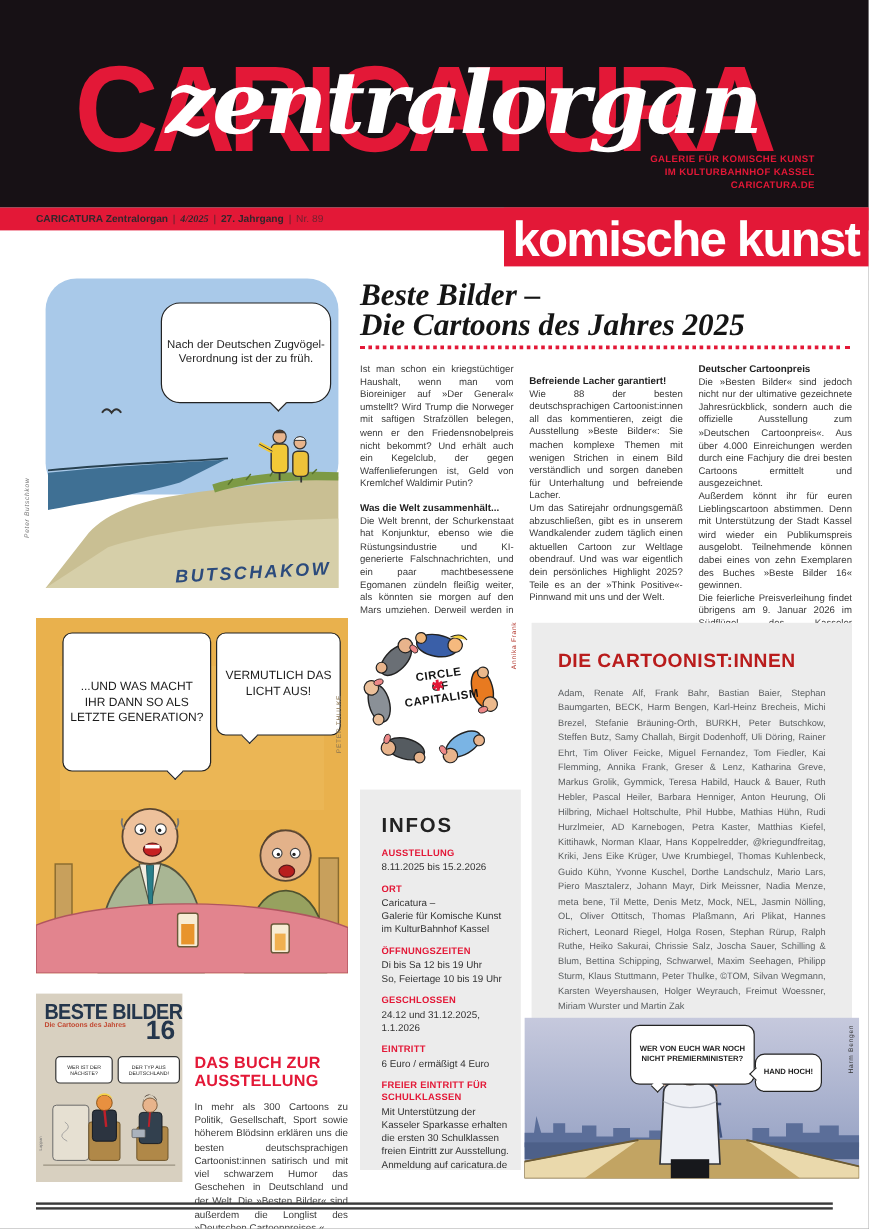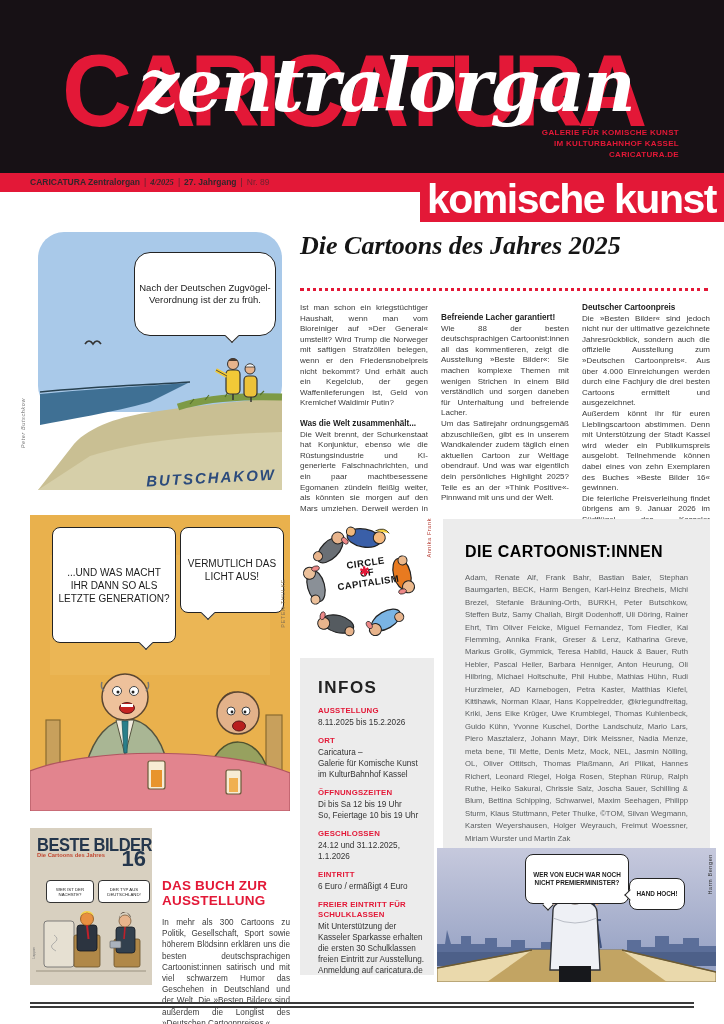--- a/index.html
+++ b/index.html
@@ -41,21 +41,21 @@
   .tail{position:absolute;width:9px;height:9px;background:#fff;
         border-right:1.5px solid #232323;border-bottom:1.5px solid #232323;
         transform:rotate(45deg);}
   .vcredit{position:absolute;writing-mode:vertical-rl;transform:rotate(180deg);
            font-size:5.5px;letter-spacing:.6px;color:#777;}
   .sig{position:absolute;font-weight:bold;font-style:italic;color:#2c4b7c;
        font-size:15px;letter-spacing:2px;transform:rotate(-3deg);}
   
   .cartoonists{position:absolute;left:443px;top:519px;width:267px;min-height:300px;
                background:#ececec;box-sizing:border-box;padding:24px 22px 14px 22px;}
-  .cartoonists h3{margin:0;font-size:16px;font-weight:900;letter-spacing:.4px;color:#000000;}
+  .cartoonists h3{margin:0;font-size:16px;font-weight:900;letter-spacing:.4px;color:#b91c1c;}
   .names{margin-top:11px;font-size:7.7px;line-height:12.4px;text-align:justify;color:#5a5e60;}
   
   .infos{position:absolute;left:300px;top:658px;width:134px;height:317px;background:#ececec;
          box-sizing:border-box;padding:20px 6px 0 18px;overflow:hidden;}
   .infos h3{margin:0 0 4px 0;font-size:17px;font-weight:900;letter-spacing:1.5px;color:#222;}
   .isec{margin-top:8px;}
   .ilabel{color:#e31837;font-weight:bold;font-size:7.8px;letter-spacing:.2px;line-height:10px;}
   .ivalue{color:#333;font-size:8.2px;line-height:11px;white-space:pre-line;margin-top:1px;}
   
   .book{position:absolute;left:30px;top:828px;width:122px;height:157px;background:#d8d0c0;overflow:hidden;}
@@ -125,20 +125,21 @@
     </svg>
     <div class="bubble" style="left:104px;top:26px;width:132px;height:74px;font-size:9.5px;line-height:12px;padding:4px;border-radius:16px;">
       <span>Nach der Deutschen Zugvögel-Verordnung ist der zu früh.</span>
       <span class="tail" style="right:38px;bottom:-6px;"></span>
     </div>
     <div class="sig" style="right:14px;bottom:6px;">BUTSCHAKOW</div>
   </div>
   <div class="vcredit" style="left:20px;top:398px;font-style:italic;">Peter Butschkow</div>
 
   <div class="headline">
+    <div>Beste Bilder  –</div>
     <div>Die Cartoons des Jahres 2025</div>
   </div>
   <div class="dotline"></div>
 
   <div class="columns">
     <div class="col">
       <p>Ist man schon ein kriegstüchtiger Haushalt, wenn man vom Bioreiniger auf »Der General« umstellt? Wird Trump die Norweger mit saftigen Strafzöllen belegen, wenn er den Friedensnobelpreis nicht bekommt? Und erhält auch ein Kegelclub, der gegen Waffenlieferungen ist, Geld von Kremlchef Waldimir Putin?</p>
       <h4>Was die Welt zusammenhält...</h4>
       <p>Die Welt brennt, der Schurkenstaat hat Konjunktur, ebenso wie die Rüstungsindustrie und KI-generierte Falschnachrichten, und ein paar machtbesessene Egomanen zündeln fleißig weiter, als könnten sie morgen auf den Mars umziehen. Derweil werden in Deutschland unter Schwarz-Rot gigantische Neuschulden als »Sondervermögen« deklariert und es</p>
     </div>

